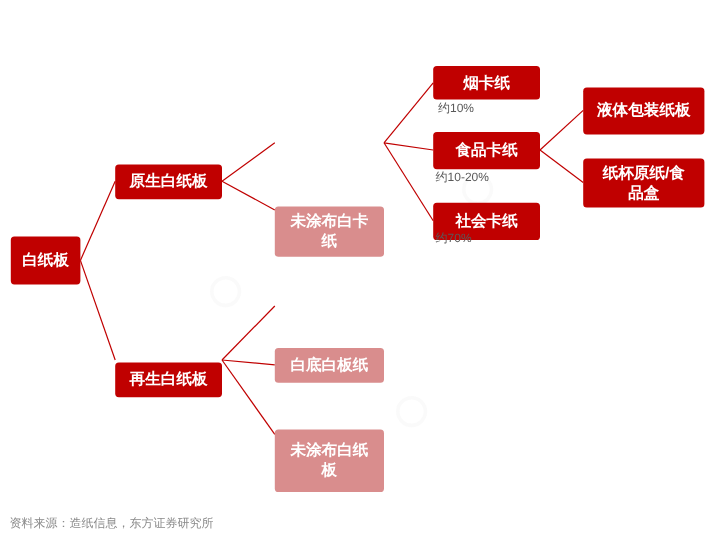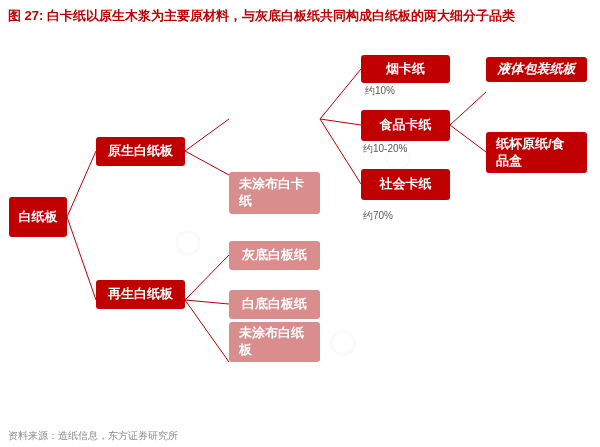--- a/index.html
+++ b/index.html
@@ -39,21 +39,21 @@
   }
   .connectors line{
     stroke:var(--line-color);
     stroke-width:1;
   }
   .node{
     position:absolute;
     display:flex;
     align-items:center;
     justify-content:center;
-    text-align:left;
+    text-align:center;
     color:#ffffff;
     font-size:13px;
     font-weight:bold;
     line-height:1.3;
     border-radius:3px;
     padding:0 10px;
     word-break:break-all;
   }
   .node.dark{background:var(--dark-red);}
   .node.light{background:var(--light-red);}
@@ -78,21 +78,20 @@
     border-radius:50%;
     opacity:0.05;
     pointer-events:none;
   }
 </style>
 </head>
 <body>
 
 <div class="canvas">
 
-  <div class="title">图 27: 白卡纸以原生木浆为主要原材料，与灰底白板纸共同构成白纸板的两大细分子品类</div>
 
   <div class="watermark" style="left:175px;top:230px;"></div>
   <div class="watermark" style="left:385px;top:145px;"></div>
   <div class="watermark" style="left:330px;top:330px;"></div>
 
   <svg class="connectors" viewBox="0 0 600 447">
     <line x1="67" y1="217" x2="96" y2="151"></line>
     <line x1="67" y1="217" x2="96" y2="300"></line>
     <line x1="185" y1="151" x2="229" y2="119"></line>
     <line x1="185" y1="151" x2="229" y2="175"></line>
@@ -103,39 +102,38 @@
     <line x1="320" y1="119" x2="361" y2="125"></line>
     <line x1="320" y1="119" x2="361" y2="184"></line>
     <line x1="450" y1="125" x2="486" y2="92"></line>
     <line x1="450" y1="125" x2="486" y2="152"></line>
   </svg>
 
   <div class="node dark root" style="left:9px;top:197px;width:58px;height:40px;">白纸板</div>
 
   <div class="node dark" style="left:96px;top:137px;width:89px;height:29px;">原生白纸板</div>
 
-  <div class="node dark" style="left:96px;top:280px;width:89px;height:29px;">再生白纸板</div>
+  <div class="node dark" style="left:96px;top:302px;width:89px;height:29px;">再生白纸板</div>
 
 
   <div class="node light" style="left:229px;top:172px;width:91px;height:42px;">未涂布白卡纸</div>
 
-  <div class="node light" style="left:229px;top:241px;width:91px;height:29px;">灰底白板纸</div>
 
   <div class="node light" style="left:229px;top:290px;width:91px;height:29px;">白底白板纸</div>
 
-  <div class="node light" style="left:229px;top:322px;width:91px;height:40px;">未涂布白纸板</div>
+  <div class="node light" style="left:229px;top:358px;width:91px;height:52px;">未涂布白纸板</div>
 
   <div class="node dark" style="left:361px;top:55px;width:89px;height:28px;">烟卡纸</div>
   <div class="pct" style="left:365px;top:85px;text-align:right;">约10%</div>
 
   <div class="node dark" style="left:361px;top:110px;width:89px;height:31px;">食品卡纸</div>
   <div class="pct" style="left:363px;top:143px;">约10-20%</div>
 
   <div class="node dark" style="left:361px;top:169px;width:89px;height:31px;">社会卡纸</div>
-  <div class="pct" style="left:363px;top:210px;">约70%</div>
+  <div class="pct" style="left:363px;top:194px;">约70%</div>
 
-  <div class="node dark" style="left:486px;top:57px;width:101px;height:25px;font-style:italic;">液体包装纸板</div>
+  <div class="node dark" style="left:486px;top:73px;width:101px;height:39px;">液体包装纸板</div>
 
   <div class="node dark" style="left:486px;top:132px;width:101px;height:41px;">纸杯原纸/食品盒</div>
 
   <div class="source">资料来源：造纸信息，东方证券研究所</div>
 
 </div>
 
 </body></html>

